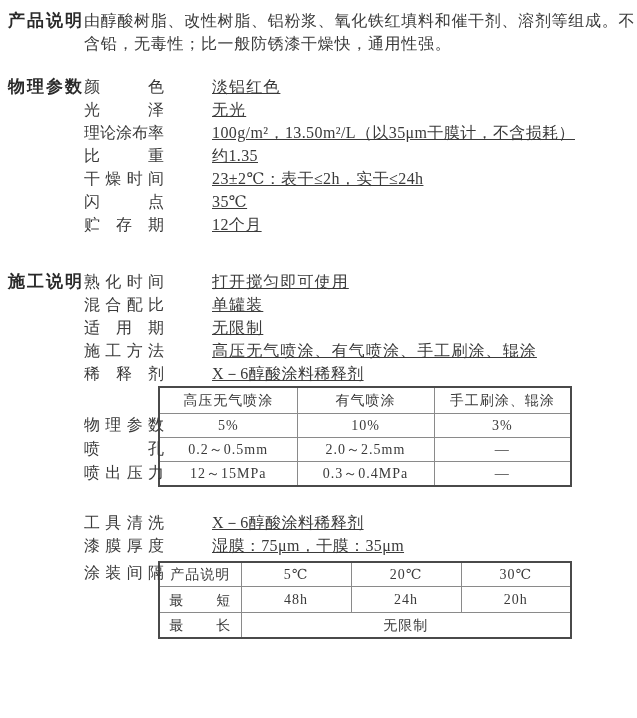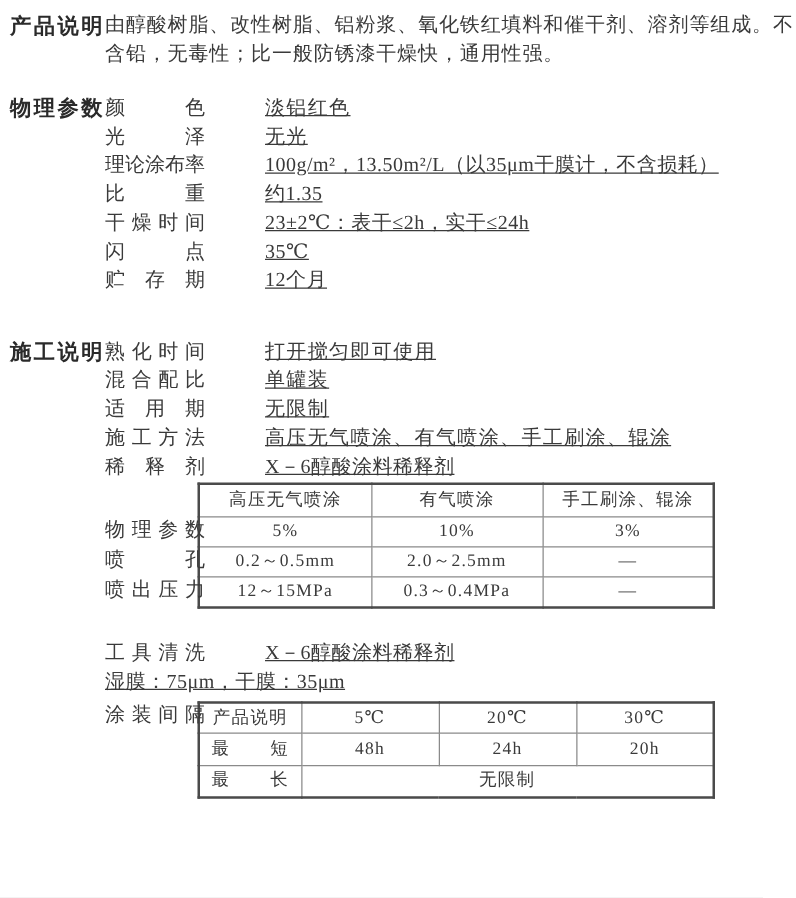--- a/index.html
+++ b/index.html
@@ -178,20 +178,21 @@
           </tr>
         </tbody>
           </table>
       </div>
 
       <div class="prow gap-above">
         <span class="plabel"><span class="jlabel">工具清洗</span></span>
         <span class="pvalue num">X－6醇酸涂料稀释剂</span>
       </div>
       <div class="prow">
+        <span class="plabel"><span class="jlabel">漆膜厚度</span></span>
         <span class="pvalue num">湿膜：75μm，干膜：35μm</span>
       </div>
 
       <div class="tblock tb2">
         <span class="side-label jlabel" style="top:0px;">涂装间隔</span>
         <table class="spec t2">
           <colgroup>
               <col style="width:82px">
               <col style="width:110px">
               <col style="width:110px">

